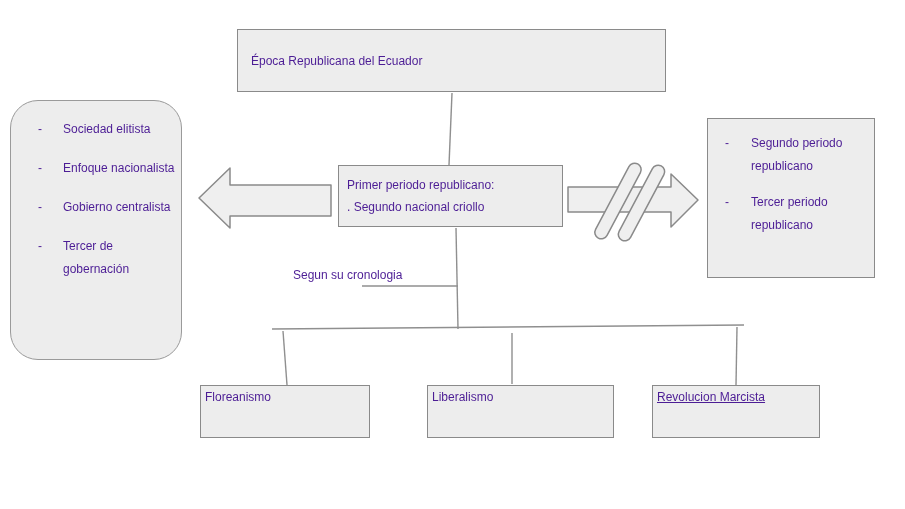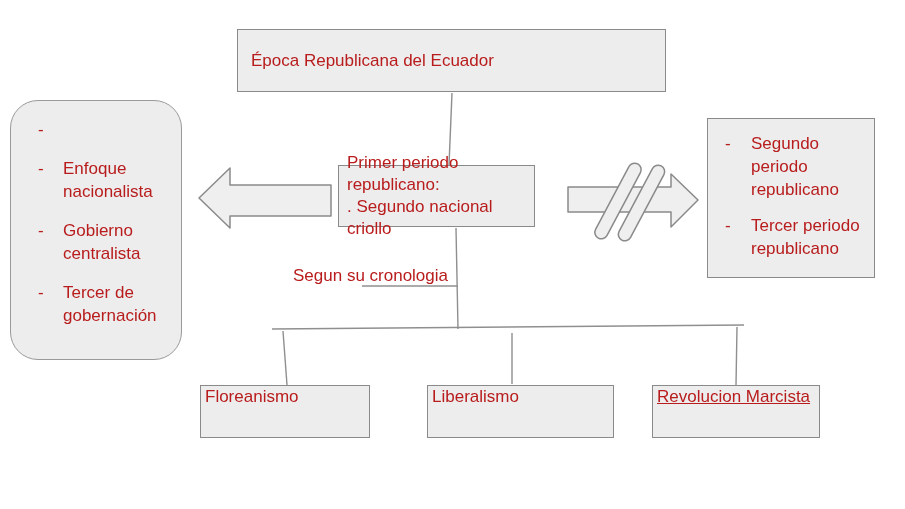--- a/index.html
+++ b/index.html
@@ -7,22 +7,22 @@
     padding: 0;
     background: #ffffff;
   }
   .canvas {
     position: relative;
     width: 905px;
     height: 509px;
     background: #ffffff;
     overflow: hidden;
     font-family: "Liberation Sans", "DejaVu Sans", sans-serif;
-    color: #b91c1c;
-    font-size: 17px;
+    color: #4c1d95;
+    font-size: 12px;
   }
   svg.connector-layer {
     position: absolute;
     left: 0; top: 0;
     width: 905px; height: 509px;
     pointer-events: none;
   }
   .box {
     position: absolute;
     background: #ededed;
@@ -34,21 +34,21 @@
     display: flex; align-items: center;
     padding-left: 13px;
   }
   .round-panel {
     left: 10px; top: 100px; width: 172px; height: 260px;
     border-radius: 28px;
     border-color: #9a9a9a;
     padding: 17px 6px 0 27px;
   }
   .center-box {
-    left: 338px; top: 165px; width: 197px; height: 62px;
+    left: 338px; top: 165px; width: 225px; height: 62px;
     display: flex; flex-direction: column; justify-content: center;
     padding-left: 8px; line-height: 22px;
   }
   .right-panel {
     left: 707px; top: 118px; width: 168px; height: 160px;
     padding: 13px 4px 0 17px;
   }
   .bullet-item {
     display: flex;
     line-height: 23px;
@@ -107,20 +107,21 @@
     </g>
   </svg>
 
   <div class="box title-box">
     <span>Época Republicana del Ecuador</span>
   </div>
 
   <div class="box round-panel">
     <div class="bullet-item">
       <span class="bullet-dash">-</span>
+      <span class="bullet-text">Sociedad elitista</span>
     </div>
     <div class="bullet-item">
       <span class="bullet-dash">-</span>
       <span class="bullet-text">Enfoque nacionalista</span>
     </div>
     <div class="bullet-item">
       <span class="bullet-dash">-</span>
       <span class="bullet-text">Gobierno centralista</span>
     </div>
     <div class="bullet-item">

